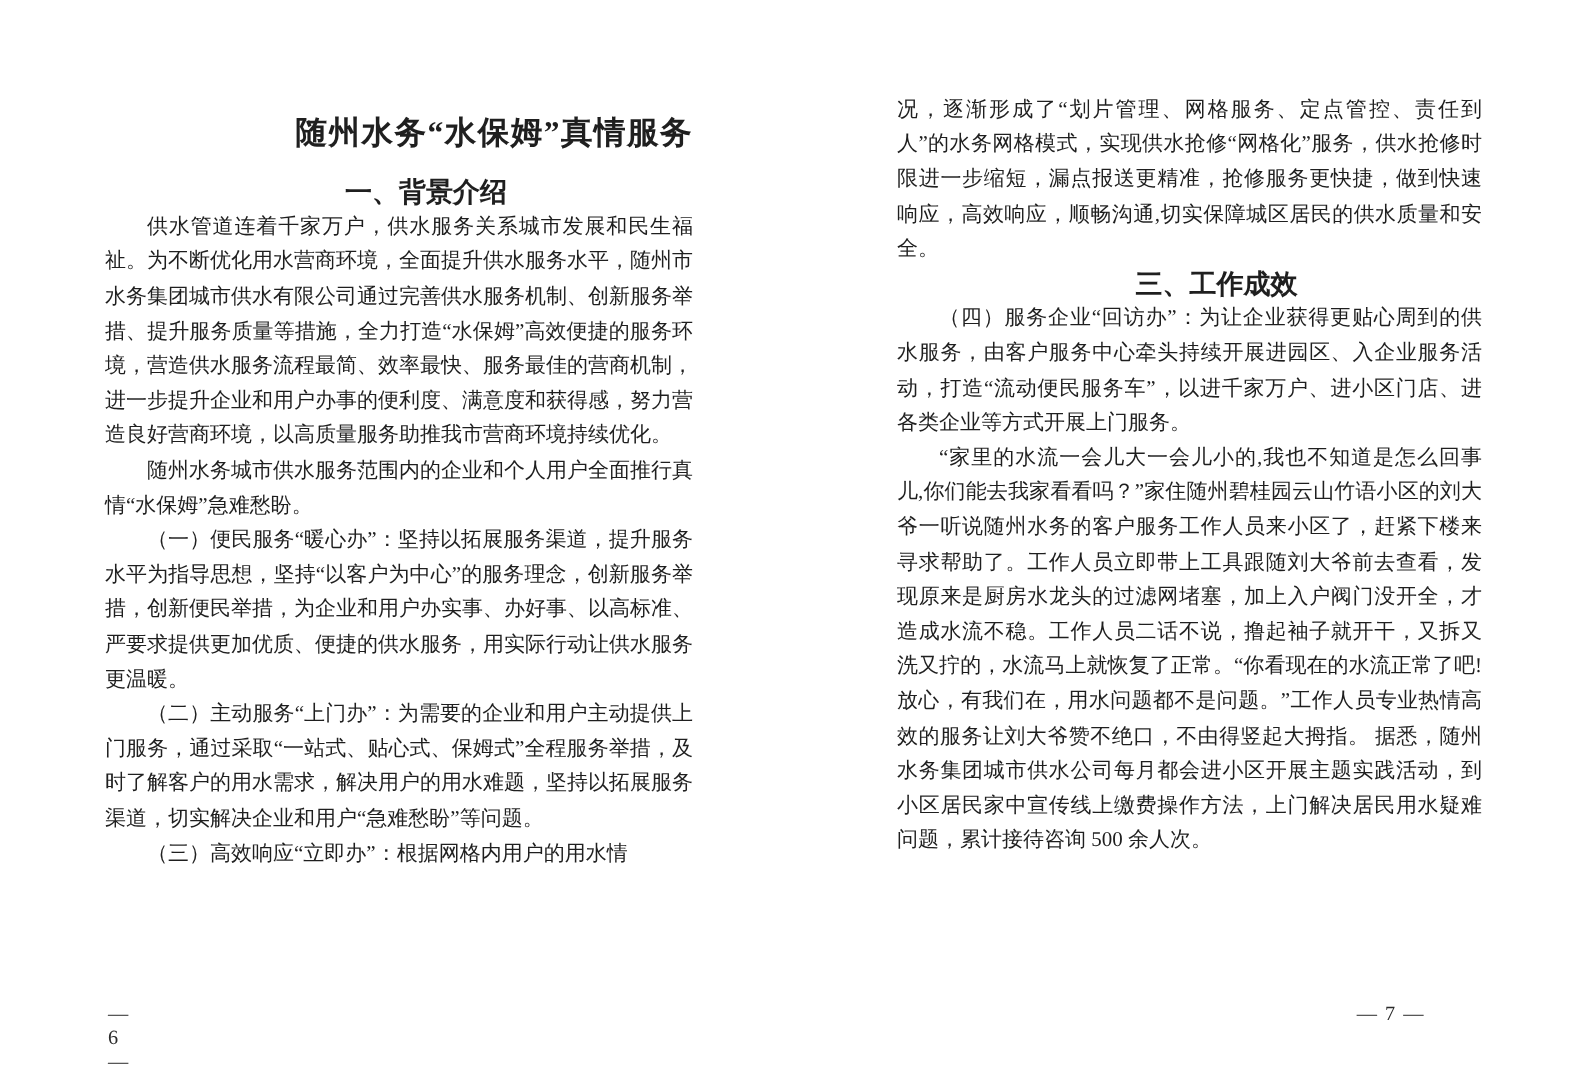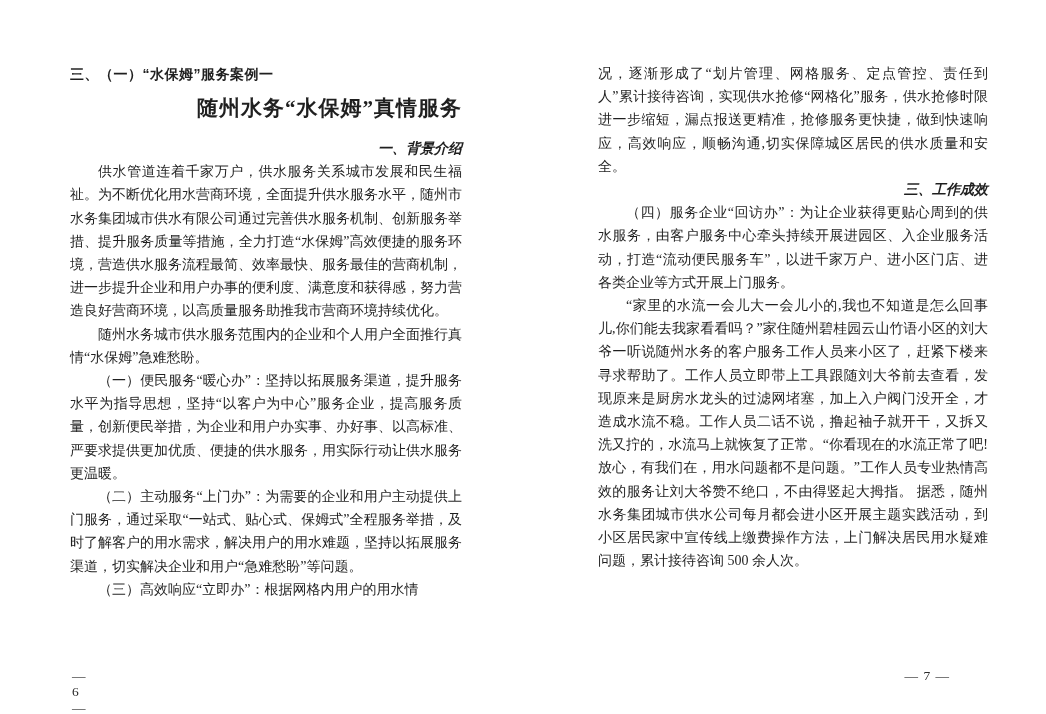--- a/index.html
+++ b/index.html
@@ -33,24 +33,23 @@
   }
   .block {
     font-size:14px;
     line-height:23.2px;
     text-align:justify;
     text-justify:inter-ideograph;
   }
   .heading {
     font-family:"Liberation Sans","DejaVu Sans",sans-serif;
     font-weight:bold;
-    font-size:14px;
+    font-size:18px;
     text-indent:2em;
-    text-align:right;
-    font-style:italic;
+    text-align:center;
   }
   .para      { text-indent:2em; }
   .para-cont { text-indent:0; }
 
   .pagenum {
     position:absolute;
     top:668px;
     font-size:13.5px;
     color:#2a2a2a;
     letter-spacing:1px;
@@ -58,38 +57,37 @@
   .pagenum-left  { left:72px; }
   .pagenum-right { left:598px; width:352px; text-align:right; }
 </style>
 </head>
 <body>
 
 <div class="page">
 
   <section>
     <div class="page-content left-content">
-      <div class="kicker">三、（一）“水保姆”服务案例一</div>
       <h1 class="title">随州水务“水保姆”真情服务</h1>
       <div>
           <div class="block heading">一、背景介绍</div>
           <div class="block para">供水管道连着千家万户，供水服务关系城市发展和民生福祉。为不断优化用水营商环境，全面提升供水服务水平，随州市水务集团城市供水有限公司通过完善供水服务机制、创新服务举措、提升服务质量等措施，全力打造“水保姆”高效便捷的服务环境，营造供水服务流程最简、效率最快、服务最佳的营商机制，进一步提升企业和用户办事的便利度、满意度和获得感，努力营造良好营商环境，以高质量服务助推我市营商环境持续优化。</div>
           <div class="block para">随州水务城市供水服务范围内的企业和个人用户全面推行真情“水保姆”急难愁盼。</div>
-          <div class="block para">（一）便民服务“暖心办”：坚持以拓展服务渠道，提升服务水平为指导思想，坚持“以客户为中心”服务企业，提高服务质量，创新便民举措，为企业和用户办实事、办好事、以高标准、严要求提供更加优质、便捷的供水服务，用实际行动让供水服务更温暖。</div>
+          <div class="block para">（一）便民服务“暖心办”：坚持以拓展服务渠道，提升服务水平为指导思想，坚持“以客户为中心”的服务理念，创新服务举措，创新便民举措，为企业和用户办实事、办好事、以高标准、严要求提供更加优质、便捷的供水服务，用实际行动让供水服务更温暖。</div>
           <div class="block para">（二）主动服务“上门办”：为需要的企业和用户主动提供上门服务，通过采取“一站式、贴心式、保姆式”全程服务举措，及时了解客户的用水需求，解决用户的用水难题，坚持以拓展服务渠道，切实解决企业和用户“急难愁盼”等问题。</div>
           <div class="block para">（三）高效响应“立即办”：根据网格内用户的用水情</div>
         </div>
     </div>
     <div class="pagenum pagenum-left">— 6 —</div>
   </section>
 
   <section>
     <div class="page-content right-content">
       <div>
-          <div class="block para-cont">况，逐渐形成了“划片管理、网格服务、定点管控、责任到人”累计接待咨询，实现供水抢修“网格化”服务，供水抢修时限进一步缩短，漏点报送更精准，抢修服务更快捷，做到快速响应，高效响应，顺畅沟通,切实保障城区居民的供水质量和安全。</div>
+          <div class="block para-cont">况，逐渐形成了“划片管理、网格服务、定点管控、责任到人”的水务网格模式，实现供水抢修“网格化”服务，供水抢修时限进一步缩短，漏点报送更精准，抢修服务更快捷，做到快速响应，高效响应，顺畅沟通,切实保障城区居民的供水质量和安全。</div>
           <div class="block heading">三、工作成效</div>
           <div class="block para">（四）服务企业“回访办”：为让企业获得更贴心周到的供水服务，由客户服务中心牵头持续开展进园区、入企业服务活动，打造“流动便民服务车”，以进千家万户、进小区门店、进各类企业等方式开展上门服务。</div>
           <div class="block para">“家里的水流一会儿大一会儿小的,我也不知道是怎么回事儿,你们能去我家看看吗？”家住随州碧桂园云山竹语小区的刘大爷一听说随州水务的客户服务工作人员来小区了，赶紧下楼来寻求帮助了。工作人员立即带上工具跟随刘大爷前去查看，发现原来是厨房水龙头的过滤网堵塞，加上入户阀门没开全，才造成水流不稳。工作人员二话不说，撸起袖子就开干，又拆又洗又拧的，水流马上就恢复了正常。“你看现在的水流正常了吧!放心，有我们在，用水问题都不是问题。”工作人员专业热情高效的服务让刘大爷赞不绝口，不由得竖起大拇指。 据悉，随州水务集团城市供水公司每月都会进小区开展主题实践活动，到小区居民家中宣传线上缴费操作方法，上门解决居民用水疑难问题，累计接待咨询 500 余人次。</div>
         </div>
     </div>
     <div class="pagenum pagenum-right">— 7 —</div>
   </section>
 
 </div>
 

